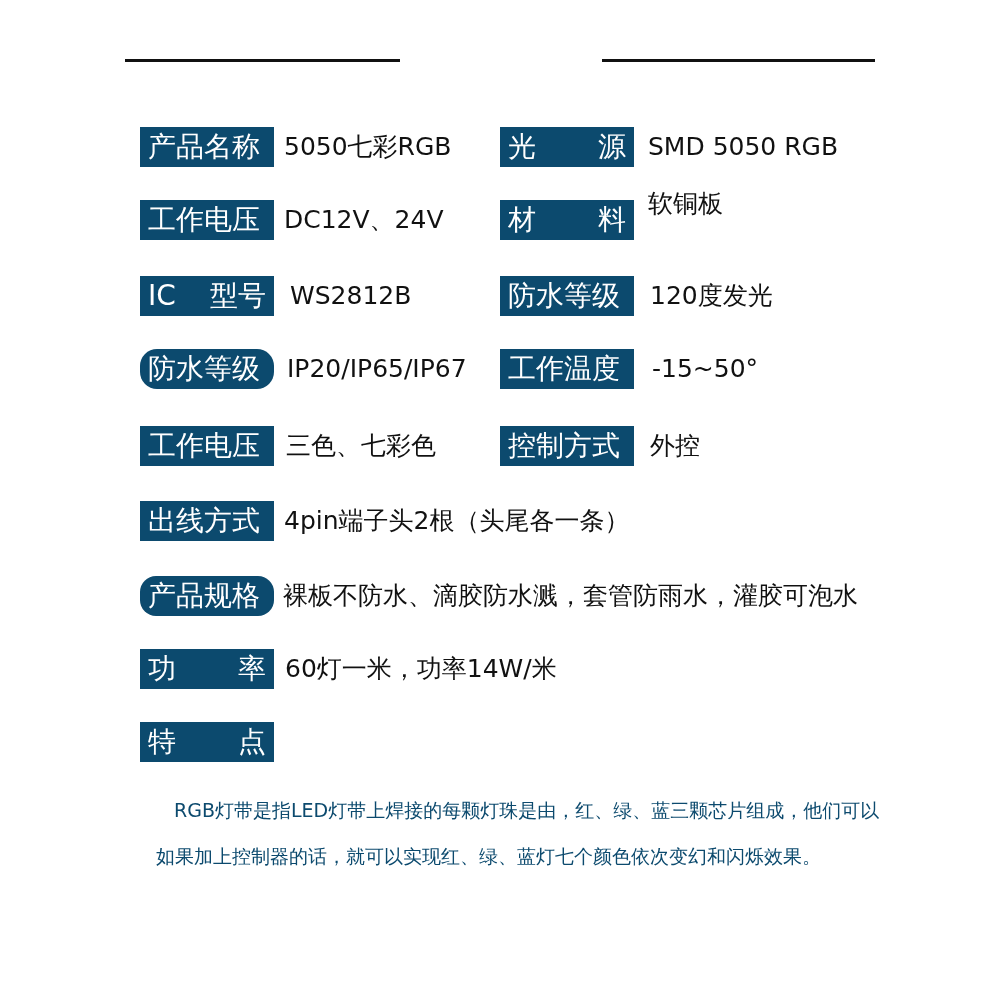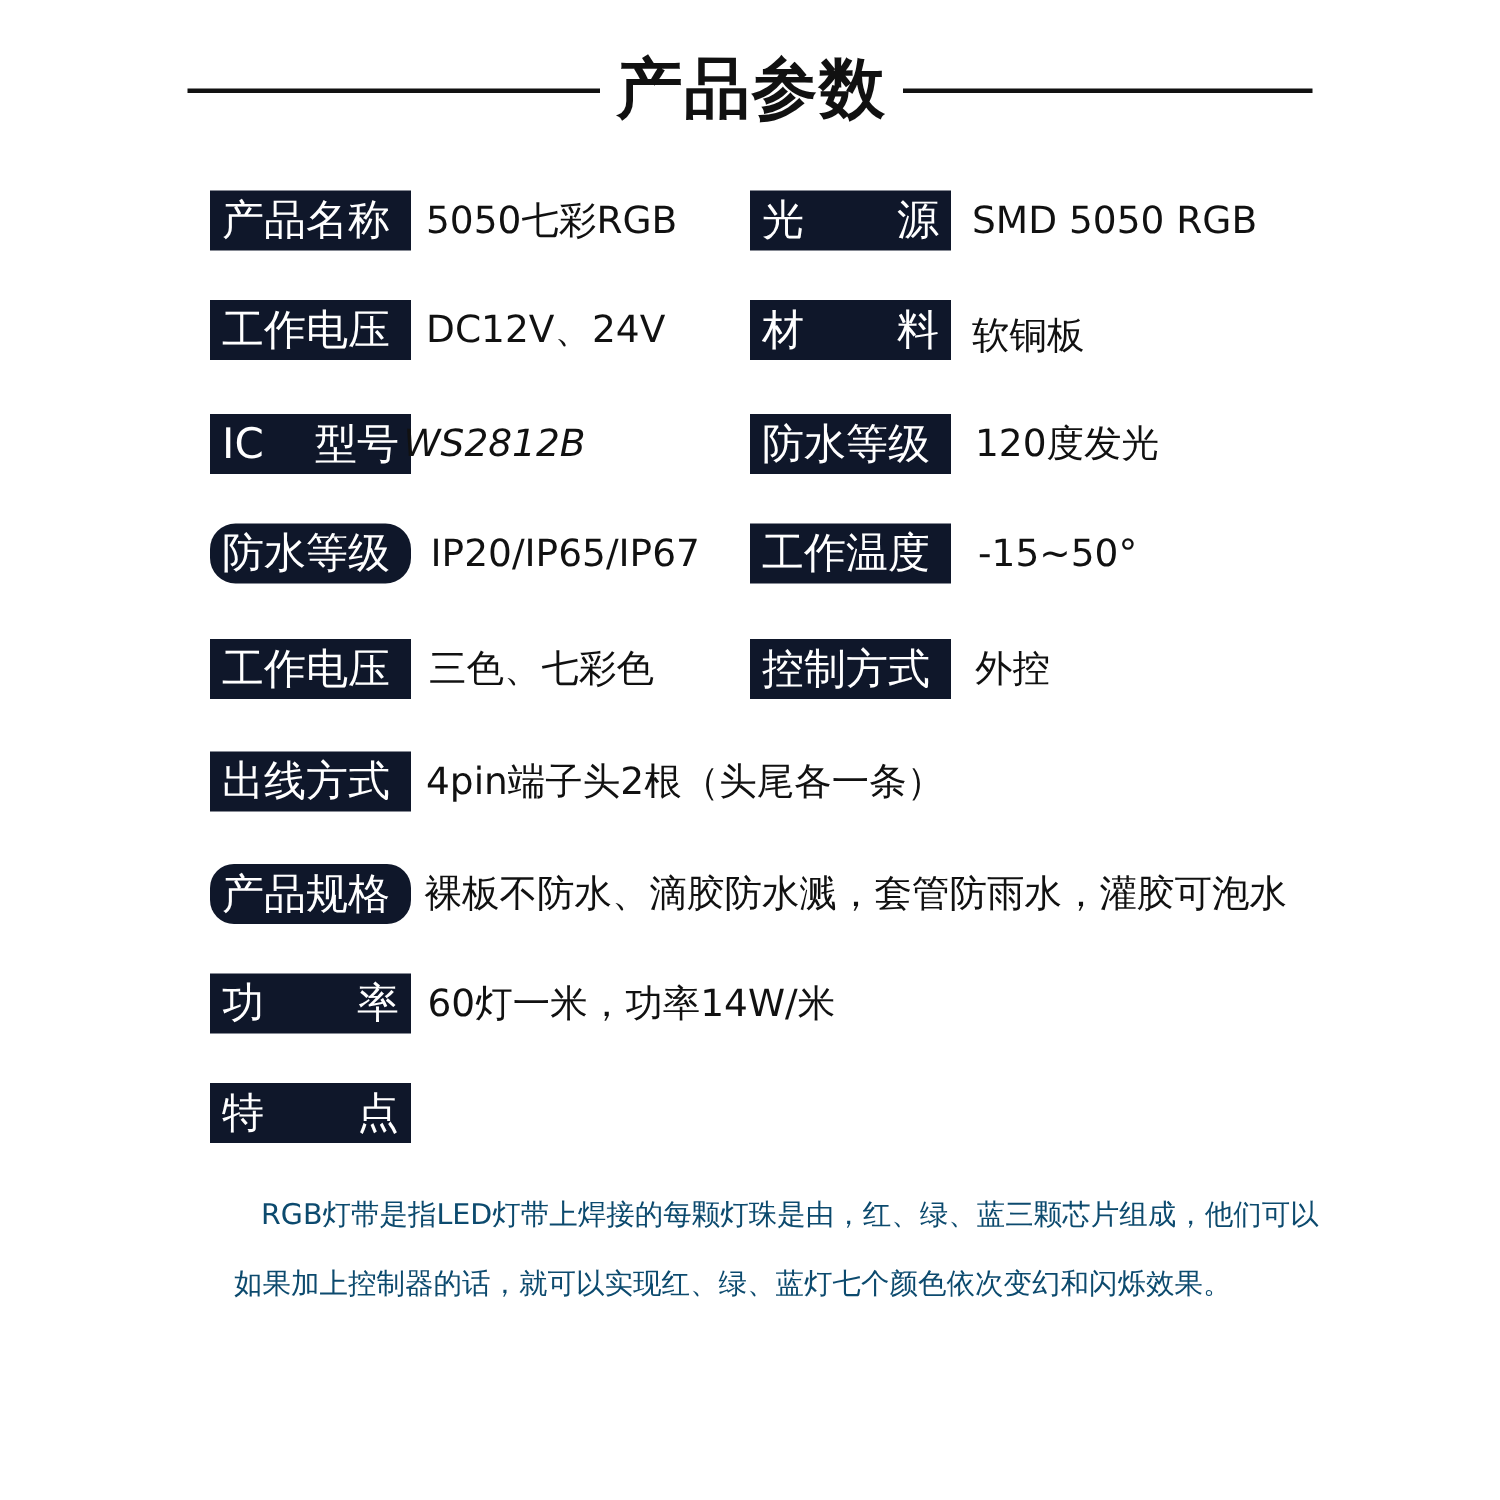--- a/index.html
+++ b/index.html
@@ -40,21 +40,21 @@
     line-height: 64px;
     font-weight: bold;
     letter-spacing: 1px;
     color: #111111;
   }
 
   .label {
     position: absolute;
     width: 134px;
     height: 40px;
-    background: #0f172a;
+    background: #0c4a6e;
     color: #ffffff;
     font-size: 28px;
     line-height: 40px;
     box-sizing: border-box;
     padding: 0 8px;
     display: flex;
     justify-content: space-between;
     align-items: center;
     white-space: nowrap;
   }
@@ -81,21 +81,20 @@
     white-space: nowrap;
     height: 46px;
   }
   .paragraph .line.first { padding-left: 18px; }
 </style>
 </head>
 <body>
 
 <div class="title-wrap">
   <div class="title-line left"></div>
-  <div class="title-text">产品参数</div>
   <div class="title-line right"></div>
 </div>
 
 <div class="label" style="left:140px; top:127px;">
   <span>产品名称</span>
   <span></span>
 </div>
 <div class="value" style="left:284px; top:127px;">5050七彩RGB</div>
 
 <div class="label" style="left:500px; top:127px;">
@@ -107,27 +106,27 @@
 <div class="label" style="left:140px; top:200px;">
   <span>工作电压</span>
   <span></span>
 </div>
 <div class="value" style="left:284px; top:200px;">DC12V、24V</div>
 
 <div class="label" style="left:500px; top:200px;">
   <span>材</span>
   <span>料</span>
 </div>
-<div class="value" style="left:648px; top:204px;">软铜板</div>
+<div class="value" style="left:648px; top:184px;">软铜板</div>
 
 <div class="label" style="left:140px; top:276px;">
   <span>IC</span>
   <span>型号</span>
 </div>
-<div class="value" style="left:269px; top:276px;font-style:italic;">WS2812B</div>
+<div class="value" style="left:290px; top:276px;">WS2812B</div>
 
 <div class="label" style="left:500px; top:276px;">
   <span>防水等级</span>
   <span></span>
 </div>
 <div class="value" style="left:650px; top:276px;">120度发光</div>
 
 <div class="label" style="left:140px; top:349px;border-radius:17px;">
   <span>防水等级</span>
   <span></span>

